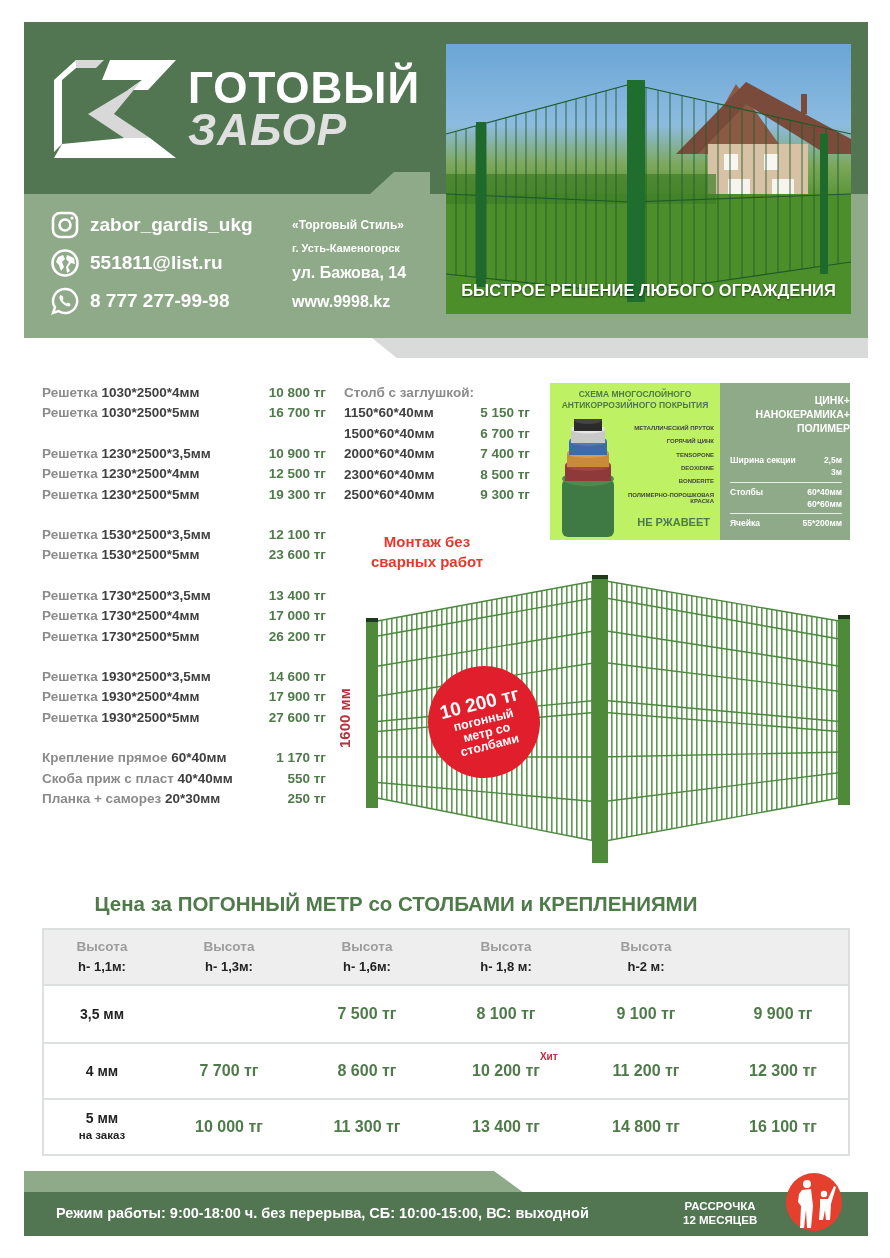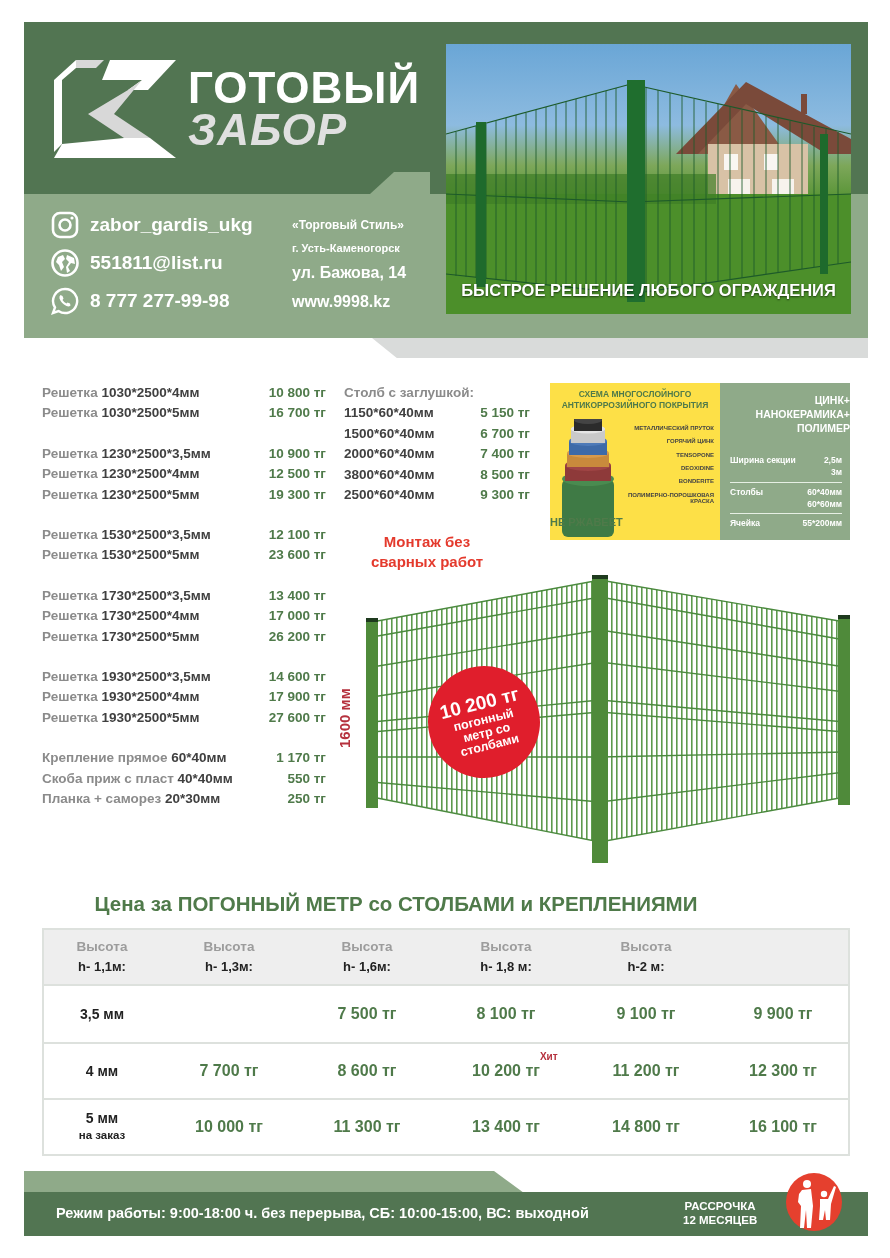--- a/index.html
+++ b/index.html
@@ -42,23 +42,23 @@
   .prow .nm { color: #8b8b8b; }
   .prow .sz { color: #404040; }
   .prow .pr { color: #4f7a4a; }
   .gap { height: 20px; }
 
   #posts { left: 344px; top: 383px; font-size: 13.5px; font-weight: bold; line-height: 20.4px; }
   #posts .title { color: #8b8b8b; }
   #posts .prow { width: 186px; }
 
   
-  #scheme { left: 550px; top: 383px; width: 170px; height: 157px; background: #fde047; }
+  #scheme { left: 550px; top: 383px; width: 170px; height: 157px; background: #bef264; }
   #scheme-title { left: 0; right: 0; top: 6px; text-align: center; color: #4f7a4a; font-size: 8.5px; font-weight: bold; line-height: 11px; }
-  #scheme-noerr { left: 0; width: 160px; text-align: left; top: 133px; color: #4f7a4a; font-size: 11px; font-weight: bold; }
+  #scheme-noerr { left: 0; width: 160px; text-align: right; top: 133px; color: #4f7a4a; font-size: 11px; font-weight: bold; }
   .layer-lbl { left: 68px; width: 96px; text-align: right; font-size: 6px; font-weight: bold; color: #444; }
   #specs { left: 720px; top: 383px; width: 130px; height: 157px; background: #8faa89; color: #fff; font-weight: bold; }
   #specs-title { left: 0; right: 0; top: 10px; text-align: right; font-size: 10.5px; line-height: 14px; }
   .spec-row { left: 10px; width: 112px; font-size: 8.5px; display: flex; justify-content: space-between; }
   .spec-div { left: 10px; width: 112px; height: 1px; background: #e6efe4; }
 
   #montage { left: 360px; top: 532px; width: 134px; color: #e43a2d; font-weight: bold; font-size: 15px; text-align: center; line-height: 20px; }
   #height-lbl { left: 336px; top: 748px; transform: rotate(-90deg); transform-origin: left top; color: #b5313d; font-weight: bold; font-size: 15px; }
   #fence { left: 360px; top: 572px; width: 500px; height: 300px; }
   #badge { left: 428px; top: 666px; width: 112px; height: 112px; border-radius: 50%; background: #e01e2c; color: #fff; text-align: center; transform: rotate(-14deg); font-weight: bold; display: flex; flex-direction: column; justify-content: center; }
@@ -281,21 +281,21 @@
     </div>
   <div class="prow">
       <span class="sz">1500*60*40мм</span>
       <span class="pr">6 700 тг</span>
     </div>
   <div class="prow">
       <span class="sz">2000*60*40мм</span>
       <span class="pr">7 400 тг</span>
     </div>
   <div class="prow">
-      <span class="sz">3800*60*40мм</span>
+      <span class="sz">2300*60*40мм</span>
       <span class="pr">8 500 тг</span>
     </div>
   <div class="prow">
       <span class="sz">2500*60*40мм</span>
       <span class="pr">9 300 тг</span>
     </div>
 </div>
 
 <div class="abs" id="scheme">
   <div class="abs" id="scheme-title">

